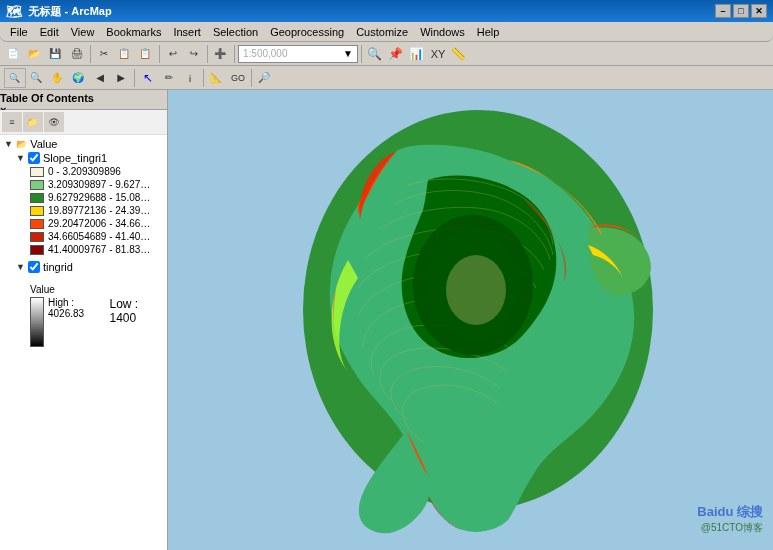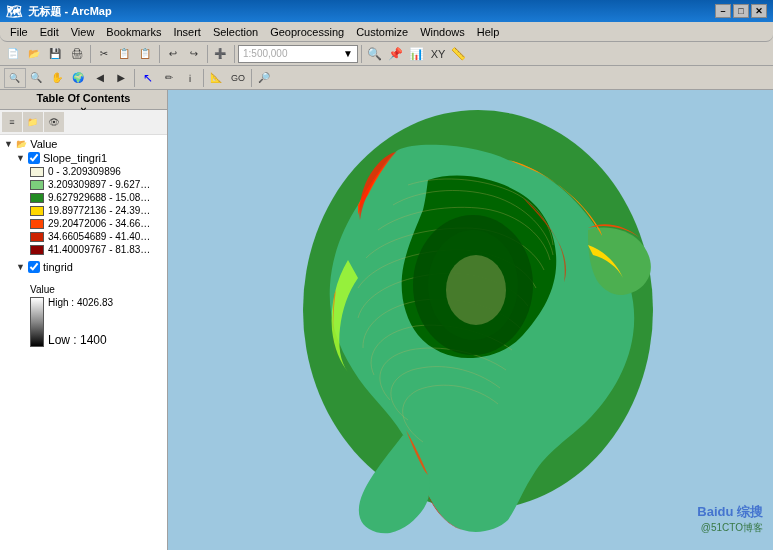--- a/index.html
+++ b/index.html
@@ -104,21 +104,21 @@
       flex-direction: column;
       overflow: hidden;
     }
     .toc-header {
       background: #d4d0c8;
       padding: 2px 0;
       font-size: 11px;
       font-weight: bold;
       border-bottom: 1px solid #a0a0a0;
       display: flex;
-      align-items: center;
+      align-items: flex-start;
       justify-content: space-between;
       height: 20px;
       flex-direction: column;
     }
     .toc-toolbar {
       display: flex;
       align-items: center;
       padding: 2px 2px;
       border-bottom: 1px solid #ddd;
       gap: 1px;
@@ -164,21 +164,21 @@
     }
     .gradient-legend {
       width: 14px;
       height: 50px;
       background: linear-gradient(to bottom, #fff, #888, #000);
       border: 1px solid #555;
       flex-shrink: 0;
     }
     .gradient-legend-labels {
       display: flex;
-      flex-direction: column;
+      flex-direction: row;
       justify-content: space-between;
       height: 50px;
       font-size: 10px;
     }
     .expand-icon { font-size: 9px; color: #333; }
 
     
     .map-area {
       flex: 1;
       background: #a8c8e8;

